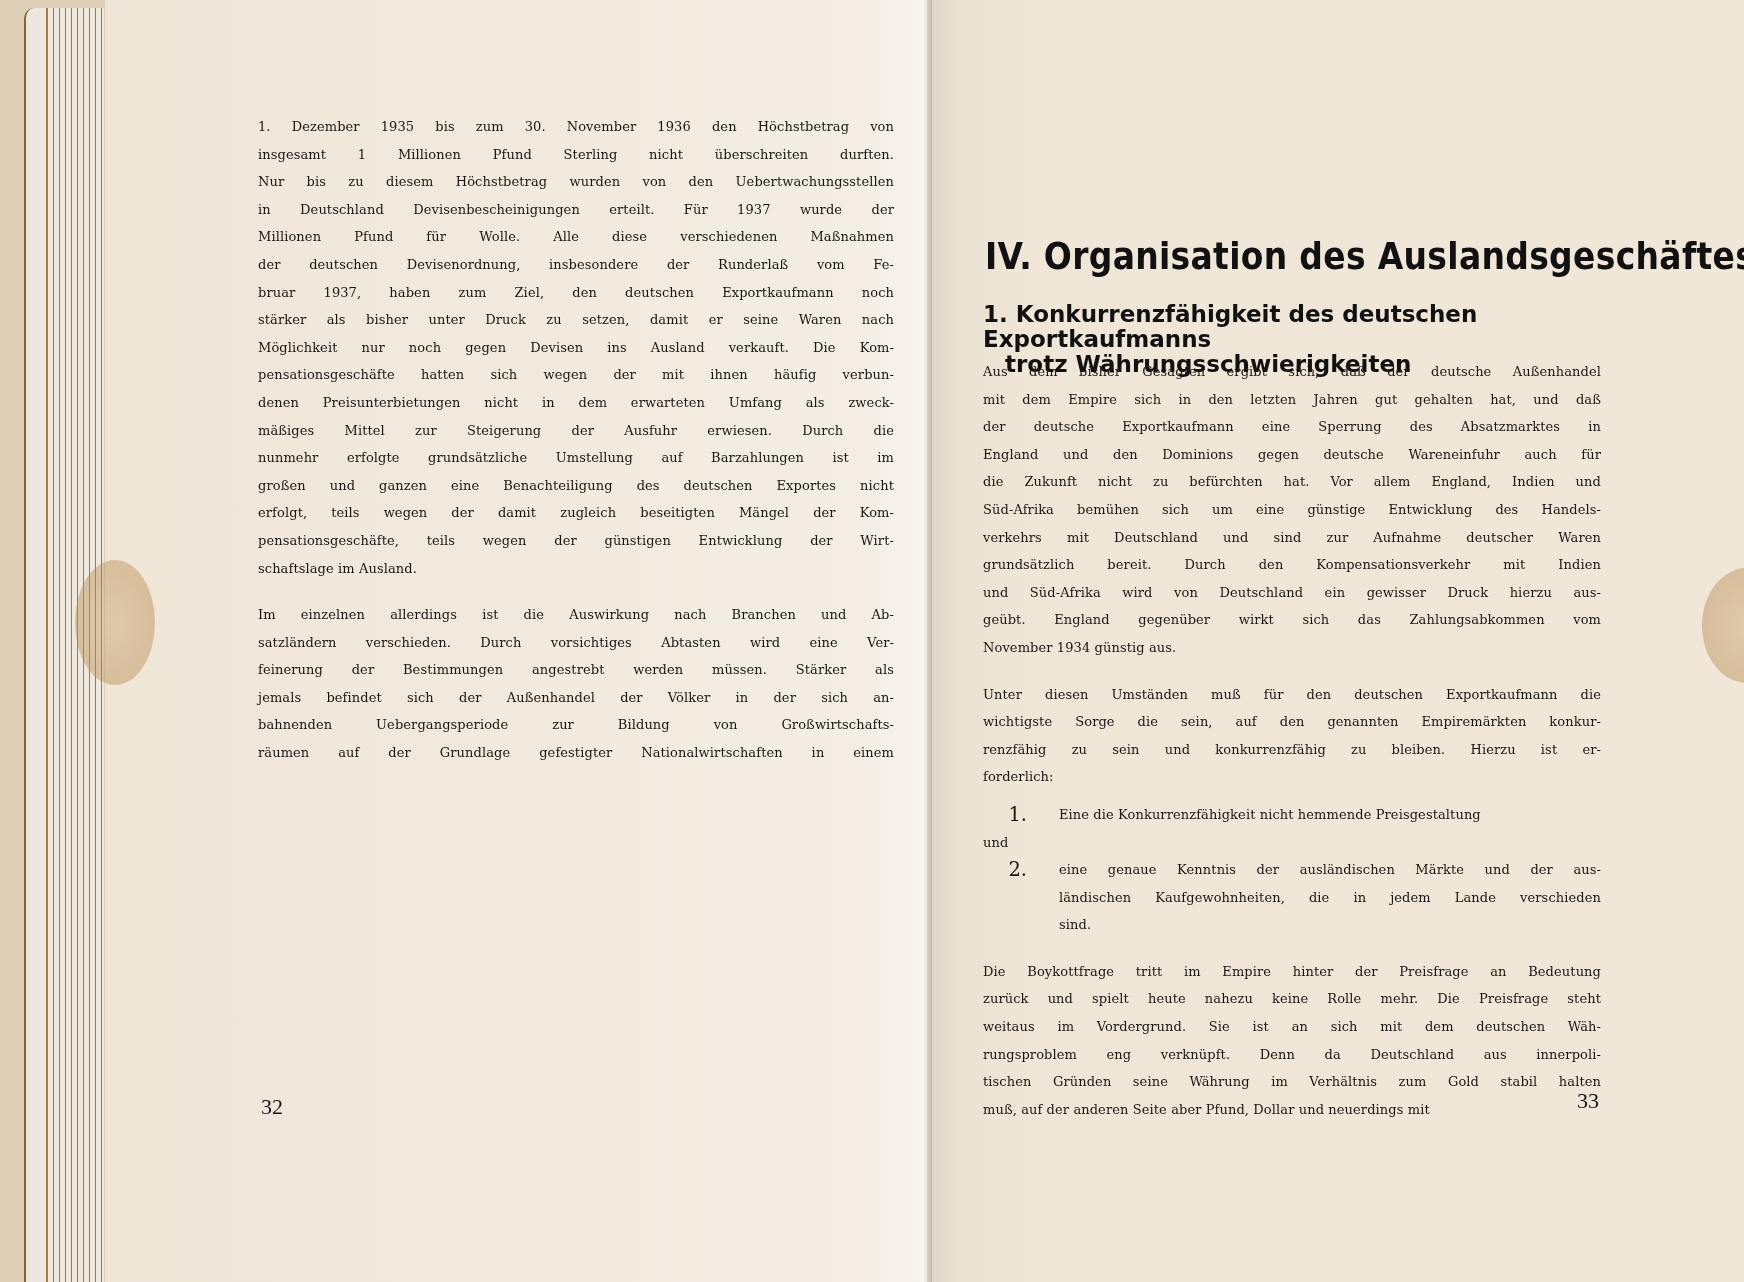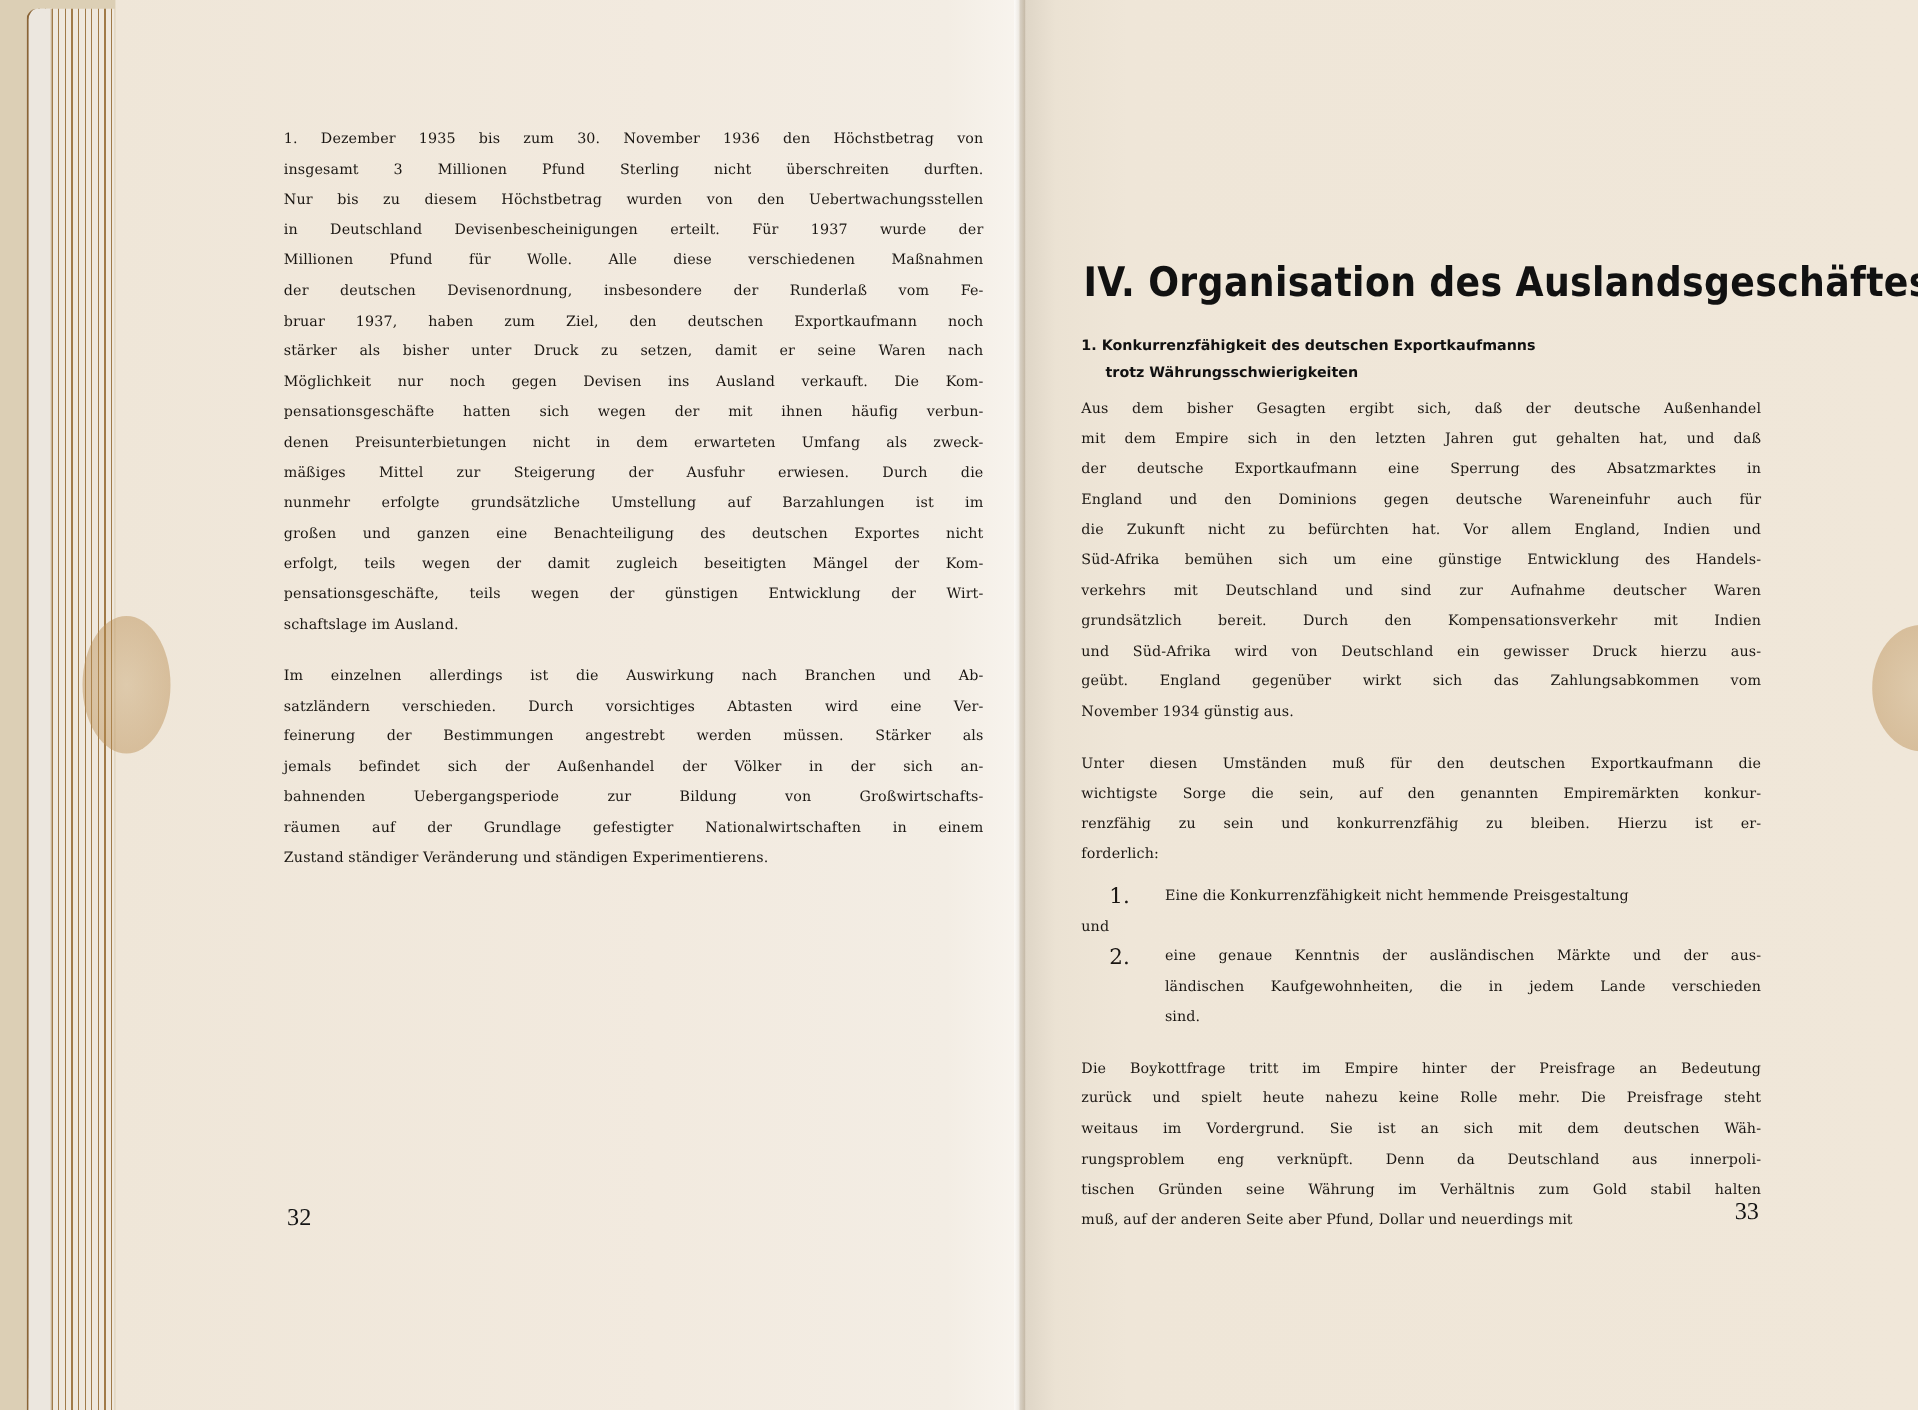--- a/index.html
+++ b/index.html
@@ -67,21 +67,21 @@
 
   .chapter-title {
     position: absolute; left: 985px; top: 234px; width: 620px;
     font-family: "DejaVu Sans", sans-serif; font-weight: bold;
     font-size: 33px; letter-spacing: 0.3px; color: #111;
     white-space: nowrap; transform: scaleY(1.12); transform-origin: left top;
   }
   .section-title {
     position: absolute; left: 983px; top: 302px; width: 620px;
     font-family: "DejaVu Sans", sans-serif; font-weight: bold; color: #111;
-    font-size: 13px; line-height: 25px;
+    font-size: 23px; line-height: 25px;
   }
   .section-title .cont { padding-left: 22px; }
 
   .list-item { display: flex; }
   .list-num { width: 44px; flex: none; text-align: right; padding-right: 8px; font-size: 19.5px; line-height: 27.6px; }
   .list-body { flex: 1; margin-left: 24px; }
   .list-body .line { }
 
   .page-num {
     position: absolute; font-family: "Liberation Serif", serif;
@@ -101,21 +101,21 @@
   <div class="page page-left"></div>
   <div class="page page-right"></div>
   <div class="gutter-shadow"></div>
 
   <div class="stain stain-left"></div>
   <div class="stain stain-right"></div>
 
   <div class="text-block left-text">
     <div class="para" id="lp0">
         <div class="line">1. Dezember 1935 bis zum 30. November 1936 den Höchstbetrag von</div>
-        <div class="line">insgesamt 3 Millionen Pfund Sterling nicht überschreiten durften.</div>
+        <div class="line">insgesamt 1 Millionen Pfund Sterling nicht überschreiten durften.</div>
         <div class="line">Nur bis zu diesem Höchstbetrag wurden von den Uebertwachungsstellen</div>
         <div class="line">in Deutschland Devisenbescheinigungen erteilt. Für 1937 wurde der</div>
         <div class="line">Millionen Pfund für Wolle. Alle diese verschiedenen Maßnahmen</div>
         <div class="line">der deutschen Devisenordnung, insbesondere der Runderlaß vom Fe-</div>
         <div class="line">bruar 1937, haben zum Ziel, den deutschen Exportkaufmann noch</div>
         <div class="line">stärker als bisher unter Druck zu setzen, damit er seine Waren nach</div>
         <div class="line">Möglichkeit nur noch gegen Devisen ins Ausland verkauft. Die Kom-</div>
         <div class="line">pensationsgeschäfte hatten sich wegen der mit ihnen häufig verbun-</div>
         <div class="line">denen Preisunterbietungen nicht in dem erwarteten Umfang als zweck-</div>
         <div class="line">mäßiges Mittel zur Steigerung der Ausfuhr erwiesen. Durch die</div>
@@ -125,21 +125,20 @@
         <div class="line">pensationsgeschäfte, teils wegen der günstigen Entwicklung der Wirt-</div>
         <div class="line last">schaftslage im Ausland.</div>
       </div>
     <div class="para" id="lp1">
         <div class="line">Im einzelnen allerdings ist die Auswirkung nach Branchen und Ab-</div>
         <div class="line">satzländern verschieden. Durch vorsichtiges Abtasten wird eine Ver-</div>
         <div class="line">feinerung der Bestimmungen angestrebt werden müssen. Stärker als</div>
         <div class="line">jemals befindet sich der Außenhandel der Völker in der sich an-</div>
         <div class="line">bahnenden Uebergangsperiode zur Bildung von Großwirtschafts-</div>
         <div class="line">räumen auf der Grundlage gefestigter Nationalwirtschaften in einem</div>
-        <div class="line last">Zustand ständiger Veränderung und ständigen Experimentierens.</div>
       </div>
   </div>
   <div class="page-num page-num-left">32</div>
 
   <div class="chapter-title">IV. Organisation des Auslandsgeschäftes</div>
   <div class="section-title">
     <div>1. Konkurrenzfähigkeit des deutschen Exportkaufmanns</div>
     <div class="cont">trotz Währungsschwierigkeiten</div>
   </div>
 

